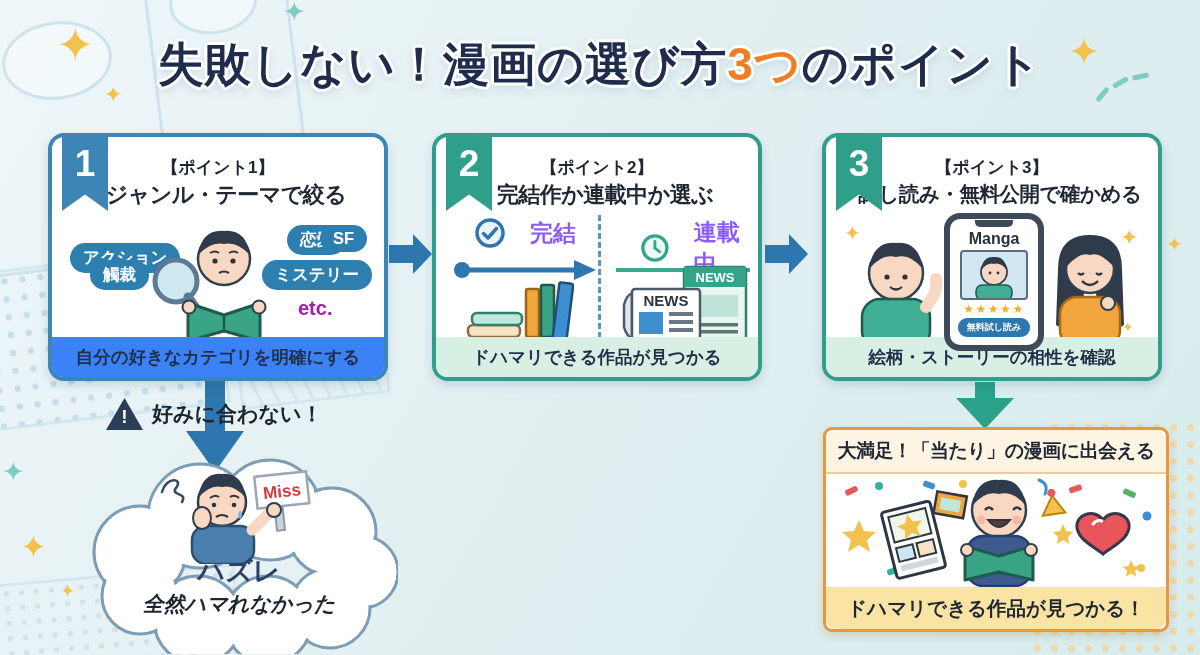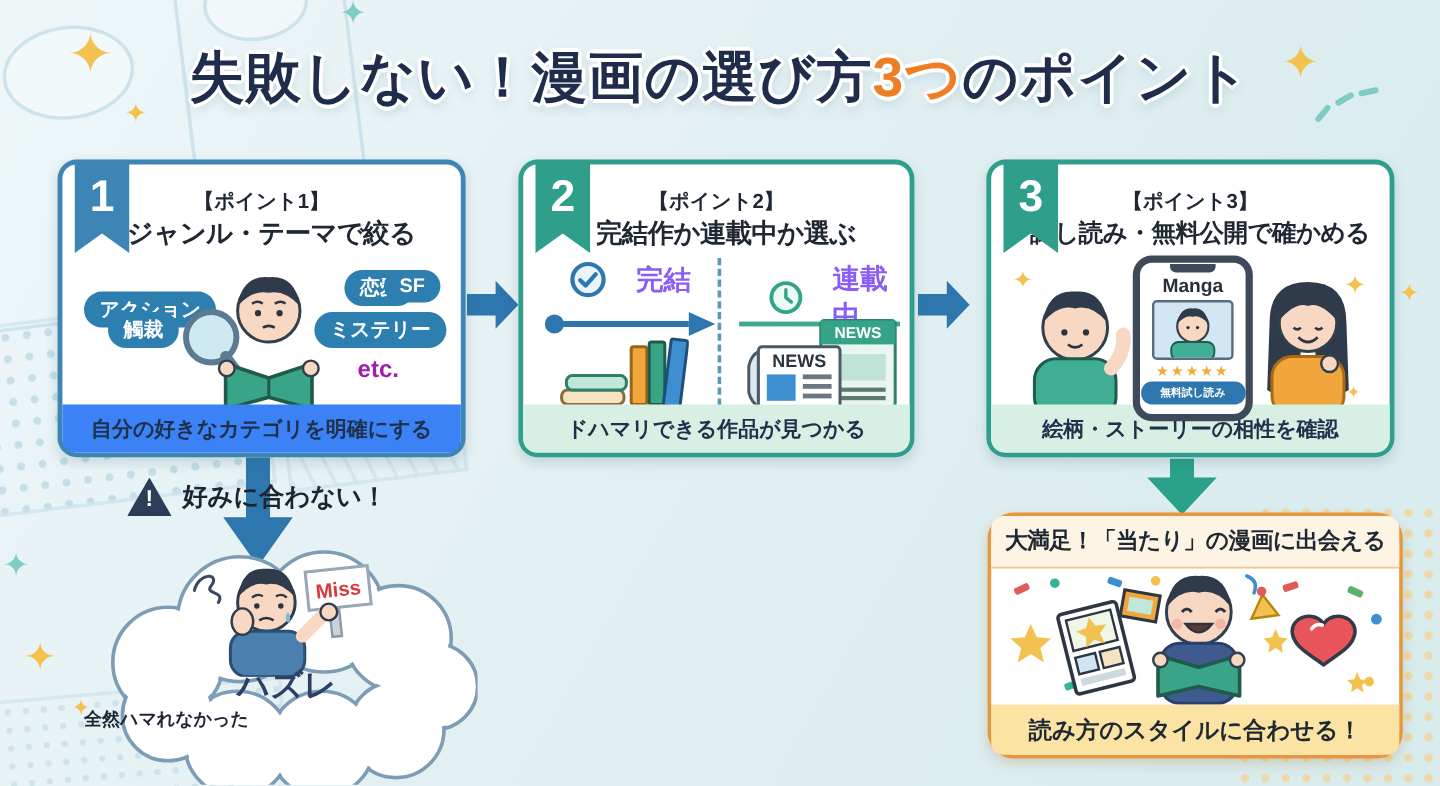--- a/index.html
+++ b/index.html
@@ -73,42 +73,42 @@
 
   
   .phone{ position:absolute; left:118px; top:76px; width:100px; height:138px; background:#fff;
     border:6px solid #3e4a5a; border-radius:16px; z-index:2; }
   .phone .notch{ position:absolute; left:50%; top:1px; transform:translateX(-50%); width:38px; height:7px;
     background:#3e4a5a; border-radius:0 0 5px 5px; }
   .phone-title{ text-align:center; font-weight:800; font-size:16px; color:#28303e; margin-top:11px; }
   .avatar{ margin:2px auto 0; width:68px; height:50px; background:#d2e7f3; border:2px solid #5a6c80;
     border-radius:4px; overflow:hidden; display:flex; justify-content:center; }
   .phone-stars{ text-align:center; color:#f0ad2d; font-size:12px; letter-spacing:1.5px; margin-top:2px; }
-  .trial-pill{ margin:2px auto 0; width:87px; background:#2e77ae; color:#fff; font-size:9px;
+  .trial-pill{ margin:2px auto 0; width:72px; background:#2e77ae; color:#fff; font-size:9px;
     font-weight:700; text-align:center; border-radius:9px; padding:3px 0; }
   .person{ position:absolute; }
 
   
   .arrow{ position:absolute; z-index:2; }
 
   
   .warning{ position:absolute; left:106px; top:398px; display:flex; align-items:center; gap:9px; z-index:4; }
   .warn-tri{ width:37px; height:32px; background:#2c3e57; clip-path:polygon(50% 0,100% 100%,0 100%);
     display:flex; align-items:flex-end; justify-content:center; color:#fff; font-size:19px; font-weight:900; padding-bottom:2px; }
   .warn-text{ font-size:21px; font-weight:800; color:#1c2430; }
   .cloud-svg{ position:absolute; left:78px; top:456px; z-index:3; }
   .cloud-figure{ position:absolute; left:148px; top:468px; z-index:4; }
   .cloud-title{ position:absolute; left:80px; width:318px; top:553px; text-align:center;
     font-size:27px; font-weight:900; color:#2c3f66; z-index:4; }
-  .cloud-sub{ position:absolute; left:70px; width:338px; top:590px; text-align:left;
-    font-size:15px; font-weight:800; color:#1d2531; z-index:4; }
+  .cloud-sub{ position:absolute; left:70px; width:338px; top:590px; text-align:center;
+    font-size:21px; font-weight:800; color:#1d2531; z-index:4;font-style:italic; }
 
   
   .result-box{ position:absolute; left:823px; top:427px; width:346px; height:205px; background:#fff;
-    border:3.5px solid #e8973c; border-radius:22px; box-shadow:0 4px 10px rgba(160,110,30,.22); z-index:3; }
+    border:3.5px solid #e8973c; border-radius:9px; box-shadow:0 4px 10px rgba(160,110,30,.22); z-index:3; }
   .result-header{ height:44px; background:#fdf4e4; border-bottom:2px solid #f0cb92; border-radius:10px 10px 0 0;
     display:flex; align-items:center; justify-content:center; font-size:19px; font-weight:800; color:#1f2733; letter-spacing:-.5px; }
   .result-footer{ position:absolute; left:0; right:0; bottom:0; height:42px; background:#fbe3a4;
     border-radius:0 0 10px 10px; display:flex; align-items:center; justify-content:center;
     font-size:19.5px; font-weight:800; color:#1f2733; }
   .result-art{ position:absolute; left:5px; top:46px; }
 </style>
 </head>
 <body>
 
@@ -381,16 +381,16 @@
       <circle cx="136" cy="74" r="6" fill="#f8d8c2" stroke="#32404e" stroke-width="2"></circle>
       <circle cx="200" cy="74" r="6" fill="#f8d8c2" stroke="#32404e" stroke-width="2"></circle>
       <g transform="rotate(30 222 34)">
           <path d="M214 22 L234 30 L216 44 Z" fill="#f2c14e" stroke="#b8860b" stroke-width="2"></path>
           <circle cx="212" cy="20" r="4" fill="#e25b5b"></circle>
         </g>
       <path d="M272 44 c-8 -12 -28 -6 -26 8 c2 12 16 18 26 26 c10 -8 24 -14 26 -26 c2 -14 -18 -20 -26 -8 Z" fill="#e8555a" stroke="#323a48" stroke-width="3"></path>
       <path d="M262 48 q4 -5 9 -3" stroke="#fff" stroke-width="3" fill="none" stroke-linecap="round"></path>
       <path d="M300 84 l2.5 6 6 .8 -4.4 4 1 6 -5.1 -3.2 -5.1 3.2 1 -6 -4.4 -4 6 -.8 Z" fill="#f2c14e"></path>
     </svg>
-    <div class="result-footer">読み方のスタイルに合わせる！</div>
+    <div class="result-footer">ドハマリできる作品が見つかる！</div>
   </div>
 
 </div>
 
 </body></html>

